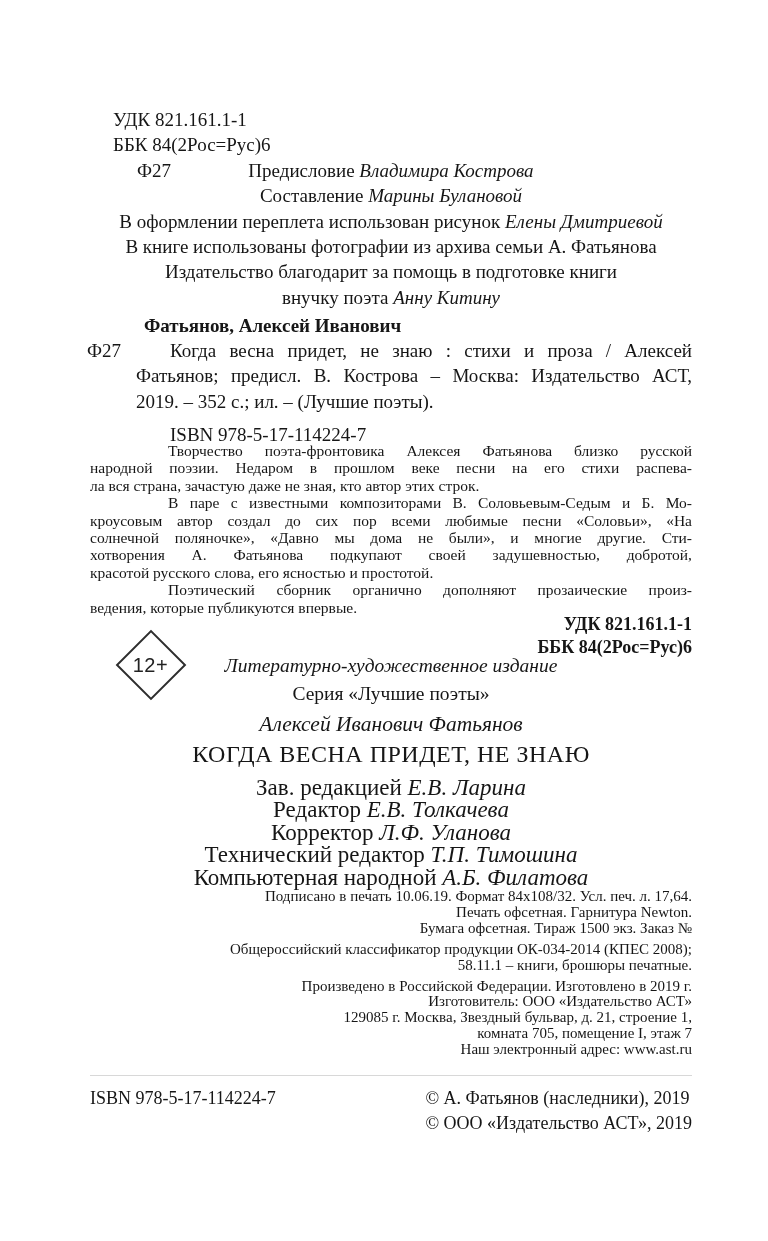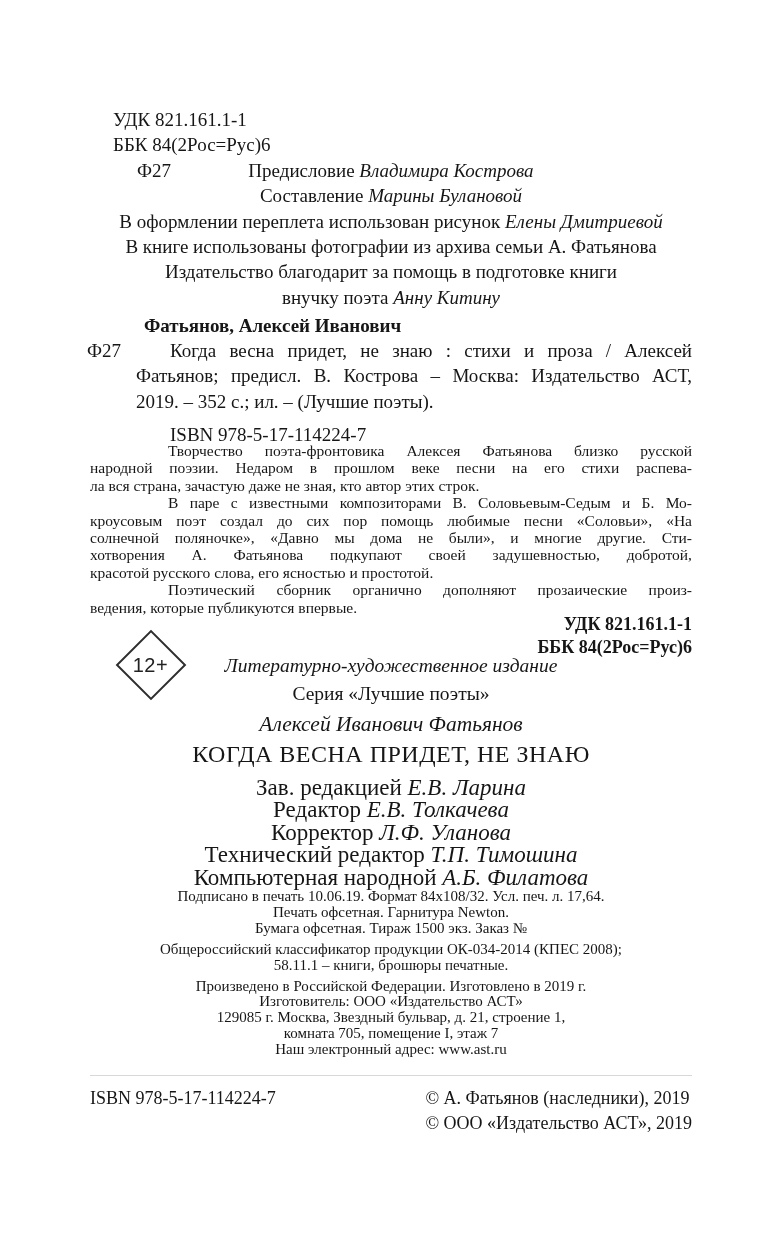--- a/index.html
+++ b/index.html
@@ -43,21 +43,21 @@
 
   
   #sec-title{top:711px;text-align:center;}
   .t-author{font-size:21.5px;font-style:italic;line-height:26px;}
   .t-main{font-size:24px;line-height:29px;letter-spacing:0.5px;margin-top:3px;}
 
   
   #sec-staff{top:777px;font-size:23px;line-height:22.4px;text-align:center;}
 
   
-  #sec-imprint{top:889px;font-size:15px;line-height:15.9px;text-align:center;}
+  #sec-imprint{top:889px;font-size:15px;line-height:15.9px;text-align:right;}
   .imp-p{margin:0 0 5px 0;}
 
   
   #rule{position:absolute;left:90px;top:1075px;width:602px;height:1px;background:#d8d8d8;}
   #sec-footer{position:absolute;left:90px;right:76px;top:1086px;font-size:18px;line-height:25px;
               display:flex;justify-content:space-between;align-items:flex-start;}
   .copy{text-align:left;}
 </style>
 </head>
 <body>
@@ -99,21 +99,21 @@
       <div>2019. – 352 с.; ил. – (Лучшие поэты).</div>
     </div>
     <div class="isbn-line">ISBN 978-5-17-114224-7</div>
   </div>
 
   <div class="col" id="sec-ann">
     <div class="jl first">Творчество поэта-фронтовика Алексея Фатьянова близко русской</div>
     <div class="jl">народной поэзии. Недаром в прошлом веке песни на его стихи распева-</div>
     <div>ла вся страна, зачастую даже не зная, кто автор этих строк.</div>
     <div class="jl first">В паре с известными композиторами В. Соловьевым-Седым и Б. Мо-</div>
-    <div class="jl">кроусовым поэт создал до сих пор помощь любимые песни «Соловьи», «На</div>
+    <div class="jl">кроусовым автор создал до сих пор всеми любимые песни «Соловьи», «На</div>
     <div class="jl">солнечной поляночке», «Давно мы дома не были», и многие другие. Сти-</div>
     <div class="jl">хотворения А. Фатьянова подкупают своей задушевностью, добротой,</div>
     <div>красотой русского слова, его ясностью и простотой.</div>
     <div class="jl first">Поэтический сборник органично дополняют прозаические произ-</div>
     <div>ведения, которые публикуются впервые.</div>
   </div>
 
   <div class="col" id="sec-codes">
     <div>УДК 821.161.1-1</div>
     <div>ББК 84(2Рос=Рус)6</div>

